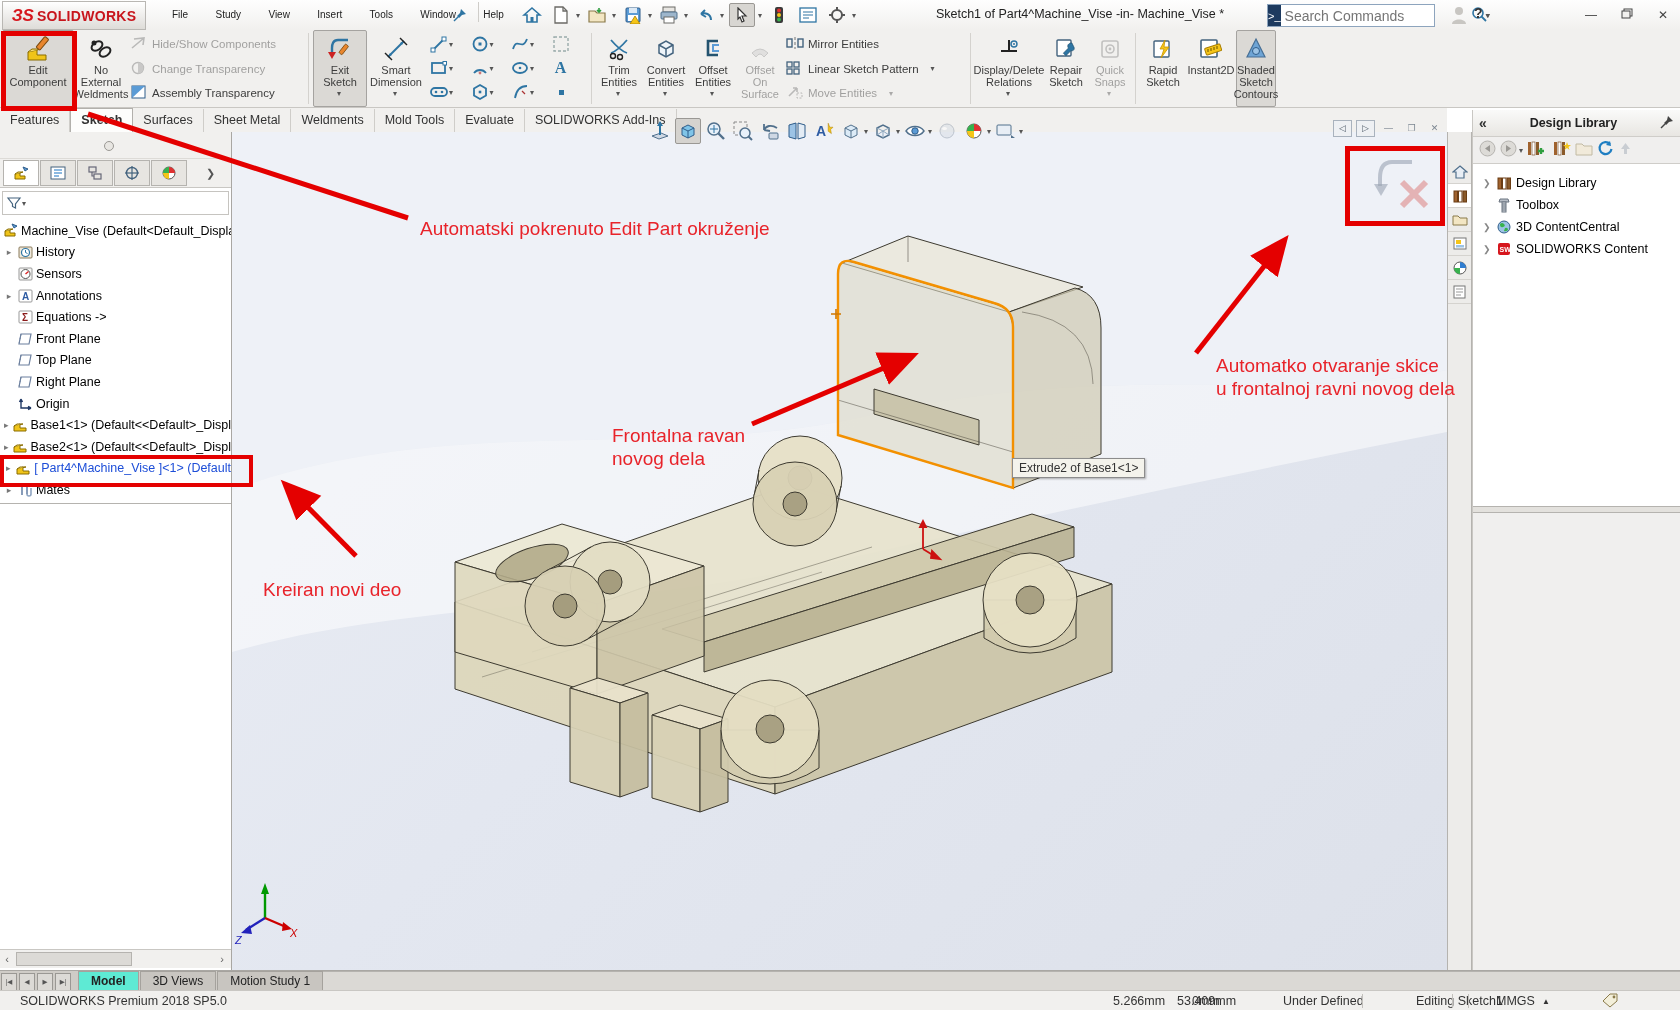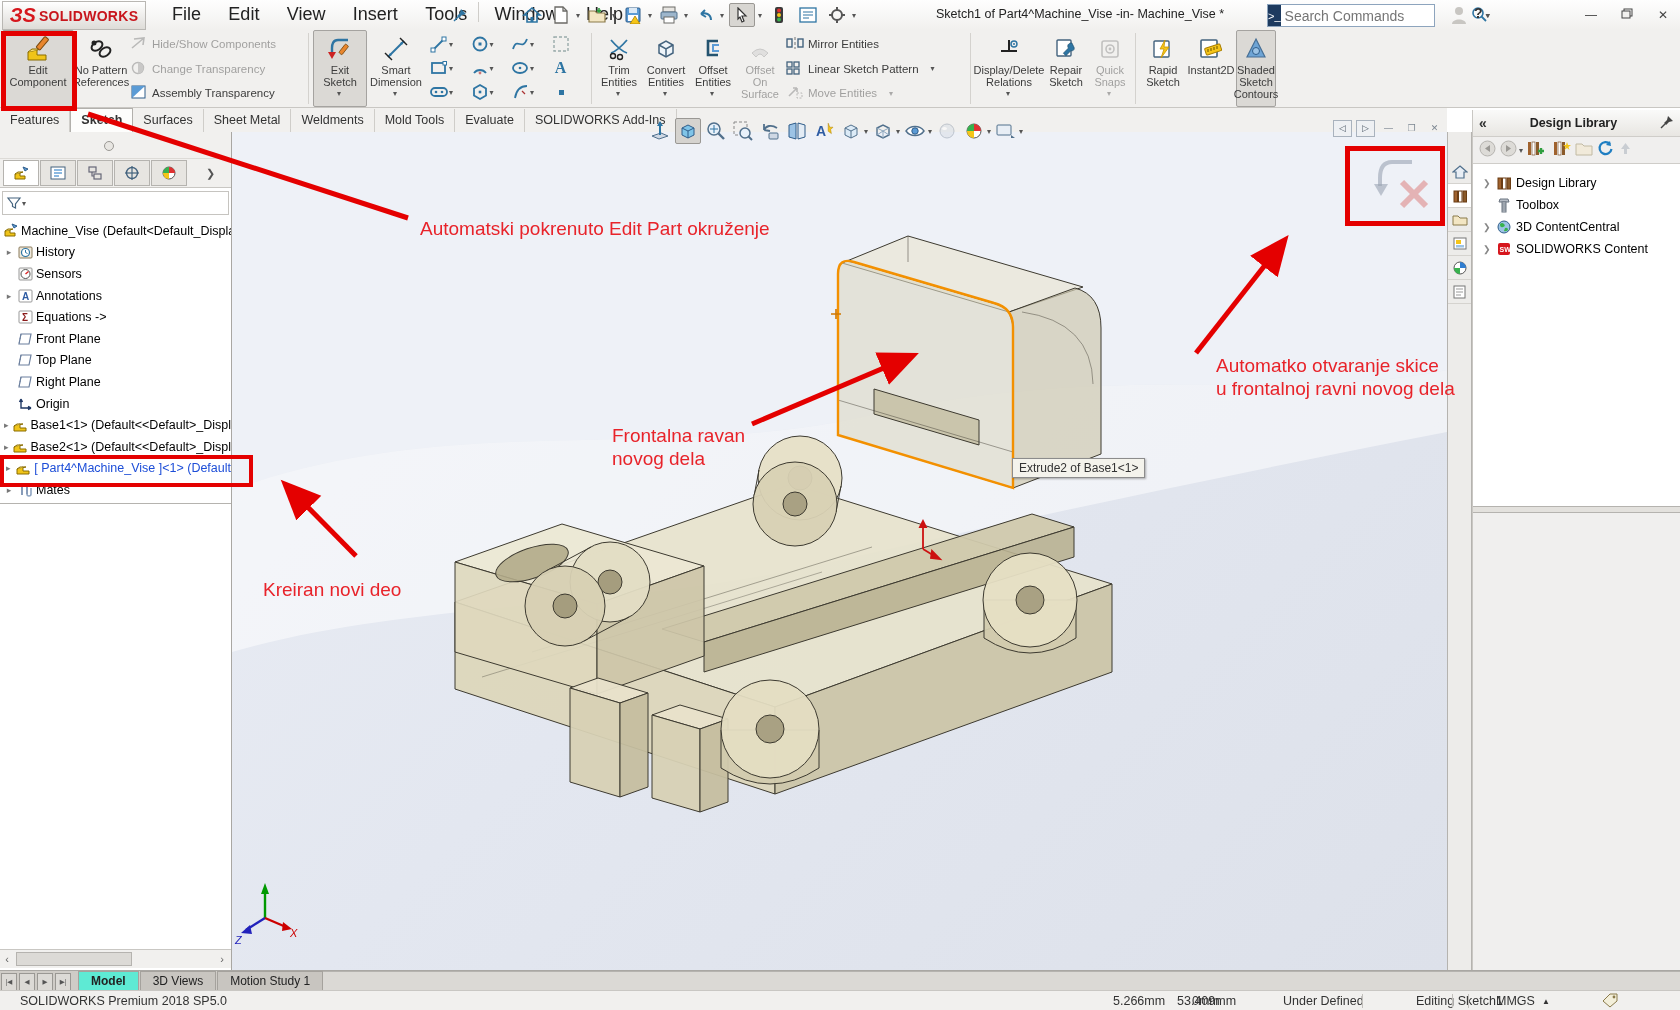--- a/index.html
+++ b/index.html
@@ -1,22 +1,22 @@
 <!DOCTYPE html>
 <html><head>
 <meta charset="utf-8">
 <style>
 html,body{margin:0;padding:0}
 body{width:1680px;height:1010px;position:relative;overflow:hidden;font-family:"Liberation Sans",sans-serif;background:#fff;font-size:12px;color:#333}
 
 #titlebar{position:absolute;left:0;top:0;width:1680px;height:30px;background:linear-gradient(#fefefe,#f1f0ee);border-bottom:1px solid #d8d6d2}
 #logo{position:absolute;left:2px;top:1px;width:142px;height:27px;background:linear-gradient(#ffffff,#dedcd8);border:1px solid #b9b7b3;display:flex;align-items:center;justify-content:center;gap:3px}
-#logo .mark{color:#d6161d;font-style:italic;font-weight:bold;font-size:20px}
+#logo .mark{color:#d6161d;font-style:italic;font-weight:bold;font-size:17px}
 #logo .lname{color:#c8151c;font-weight:bold;font-size:14px;letter-spacing:.3px}
-.menu{display:inline-block;padding:0 12px;line-height:29px;font-size:18px;color:#222}
+.menu{display:inline-block;padding:0 12px;line-height:29px;font-size:10px;color:#222}
 #menus{position:absolute;left:160px;top:0}
 .qat{position:absolute;top:2px;height:26px;display:flex;align-items:center}
 .qicon{width:24px;height:22px;display:inline-flex;align-items:center;justify-content:center}
 .dd{font-size:8px;color:#555;margin-left:-2px}
 .pressedq{background:#d8d6d2;border:1px solid #9a9894;border-radius:2px}
 #doctitle{position:absolute;left:900px;top:7px;width:360px;text-align:center;font-size:12.5px;color:#222;white-space:nowrap}
 #searchbox{position:absolute;left:1267px;top:4px;width:166px;height:21px;border:1px solid #8da4bd;background:#fff;display:flex;align-items:center}
 #searchbox .prompt{width:21px;height:21px;background:#1d3a5f;color:#fff;font-size:11px;display:flex;align-items:center;justify-content:center}
 #searchbox input{border:0;outline:0;flex:1;font-size:14px;padding:0 4px;font-family:"Liberation Sans",sans-serif;color:#333;background:transparent}
 .winbtn{position:absolute;top:6px;width:26px;height:18px;text-align:center;color:#444;font-size:12px;line-height:18px}
@@ -103,21 +103,21 @@
 </head>
 <body>
 
 <div id="titlebar">
   <div id="logo">
     <span class="mark">ЗS</span>
     <span class="lname">SOLIDWORKS</span>
   </div>
   <div id="menus">
     <span class="menu">File</span>
-    <span class="menu">Edit</span>
+    <span class="menu">Study</span>
     <span class="menu">View</span>
     <span class="menu">Insert</span>
     <span class="menu">Tools</span>
     <span class="menu">Window</span>
     <span class="menu">Help</span>
   </div>
   <div class="qat" style="left:452px">
     <svg width="16" height="16">
         <path d="M9,2 L14,7 L10,8 L7,11 L5,9 L8,6 Z" fill="#2e75a3"></path>
         <line x1="6" y1="10" x2="2" y2="14" stroke="#2e75a3" stroke-width="1.5"></line>
@@ -241,21 +241,21 @@
     <span>Edit Component</span>
   </div>
   <div class="bigbtn w54">
     <span class="ic">
         <svg width="26" height="24">
           <ellipse cx="9" cy="9" rx="6" ry="4" transform="rotate(-35 9 9)" fill="none" stroke="#222" stroke-width="2"></ellipse>
           <ellipse cx="17" cy="15" rx="6" ry="4" transform="rotate(-35 17 15)" fill="none" stroke="#222" stroke-width="2"></ellipse>
           <circle cx="6" cy="6" r="2.5" fill="#222"></circle>
         </svg>
       </span>
-    <span>No Pattern References</span>
+    <span>No External Weldments</span>
   </div>
   <div class="colgroup" style="width:172px">
     <div class="rowbtn dis">
       <span><svg width="18" height="14">
             <path d="M2,12 L14,2 M4,3 L14,2 L13,9" fill="none" stroke="#777" stroke-width="1.6"></path>
           </svg></span>
       <span>Hide/Show Components</span>
     </div>
     <div class="rowbtn dis">
       <span><svg width="18" height="14">

